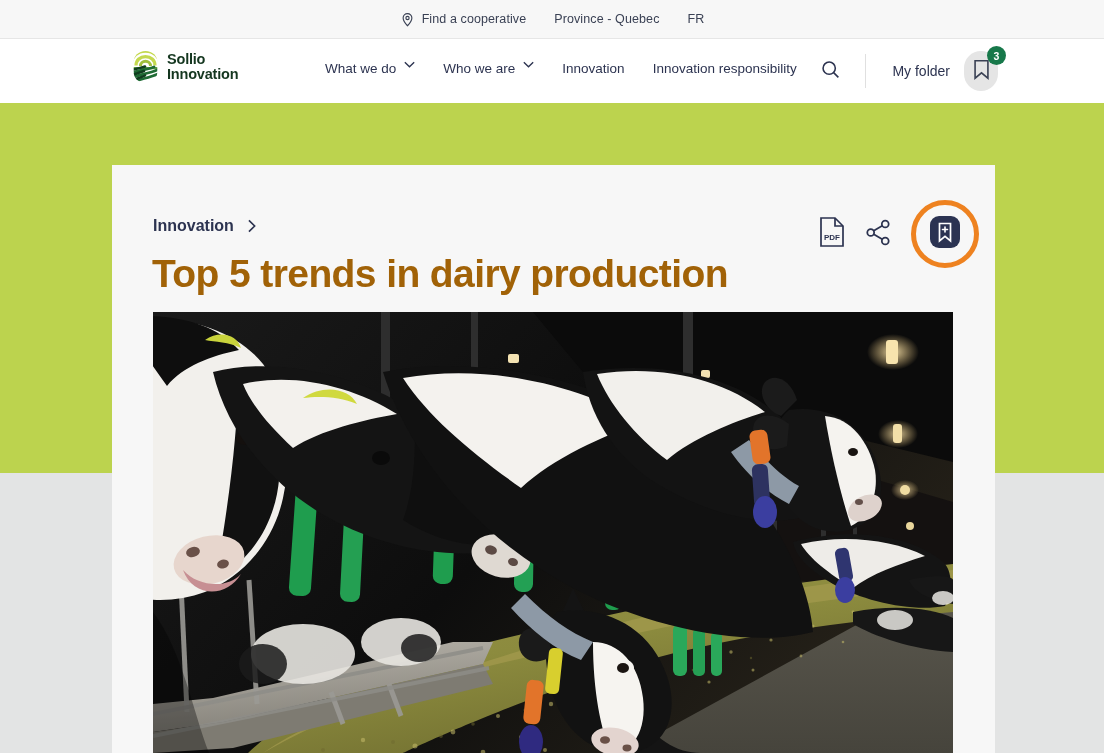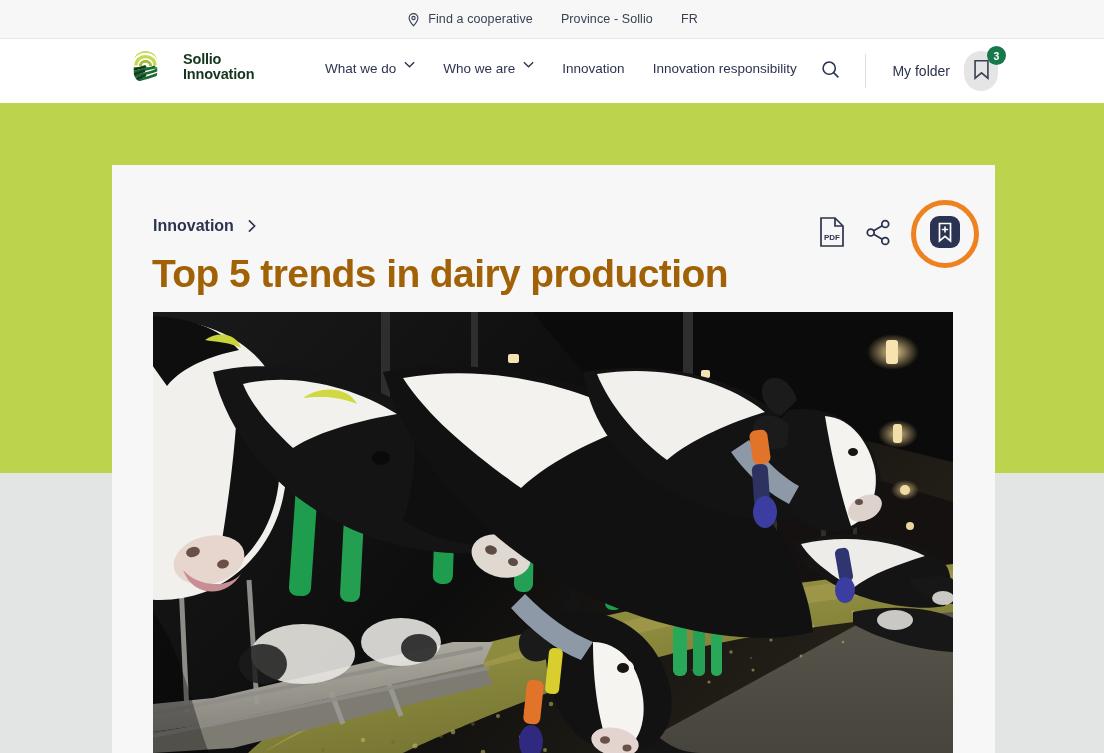--- a/index.html
+++ b/index.html
@@ -30,21 +30,21 @@
 
   
   .header {
     position: absolute; top: 39px; left: 0;
     width: 1104px; height: 64px;
     background: #ffffff;
     display: flex; align-items: center;
   }
   .logo {
     position: absolute; left: 132px; top: 50px;
-    display: flex; align-items: center; gap: 24px;
+    display: flex; align-items: center; gap: 8px;
   }
   .logo-mark { width: 27px; height: 34px; display: block; }
   .logo-text {
     font-size: 14.5px; font-weight: bold; line-height: 1.05;
     color: #14361f; letter-spacing: -.2px;
   }
   .logo-text span { display: block; }
 
   .mainnav {
     position: absolute; left: 325px; top: 61px;
@@ -152,21 +152,21 @@
     <div class="util-item">
       <span>
         <svg class="pin-icon" viewBox="0 0 24 24" fill="none" stroke="#3a4154" stroke-width="1.8">
           <path d="M12 22s7-7.2 7-12.4A7 7 0 0 0 5 9.6C5 14.8 12 22 12 22z"></path>
           <circle cx="12" cy="9.6" r="2.6"></circle>
         </svg>
       </span>
       <span>Find a cooperative</span>
     </div>
     <div class="util-item">
-      <span>Province - Sollio</span>
+      <span>Province - Quebec</span>
     </div>
     <div class="util-item">
       <span>FR</span>
     </div>
   </div>
 
   <div class="header"></div>
 
   <div class="logo">
     <span>

